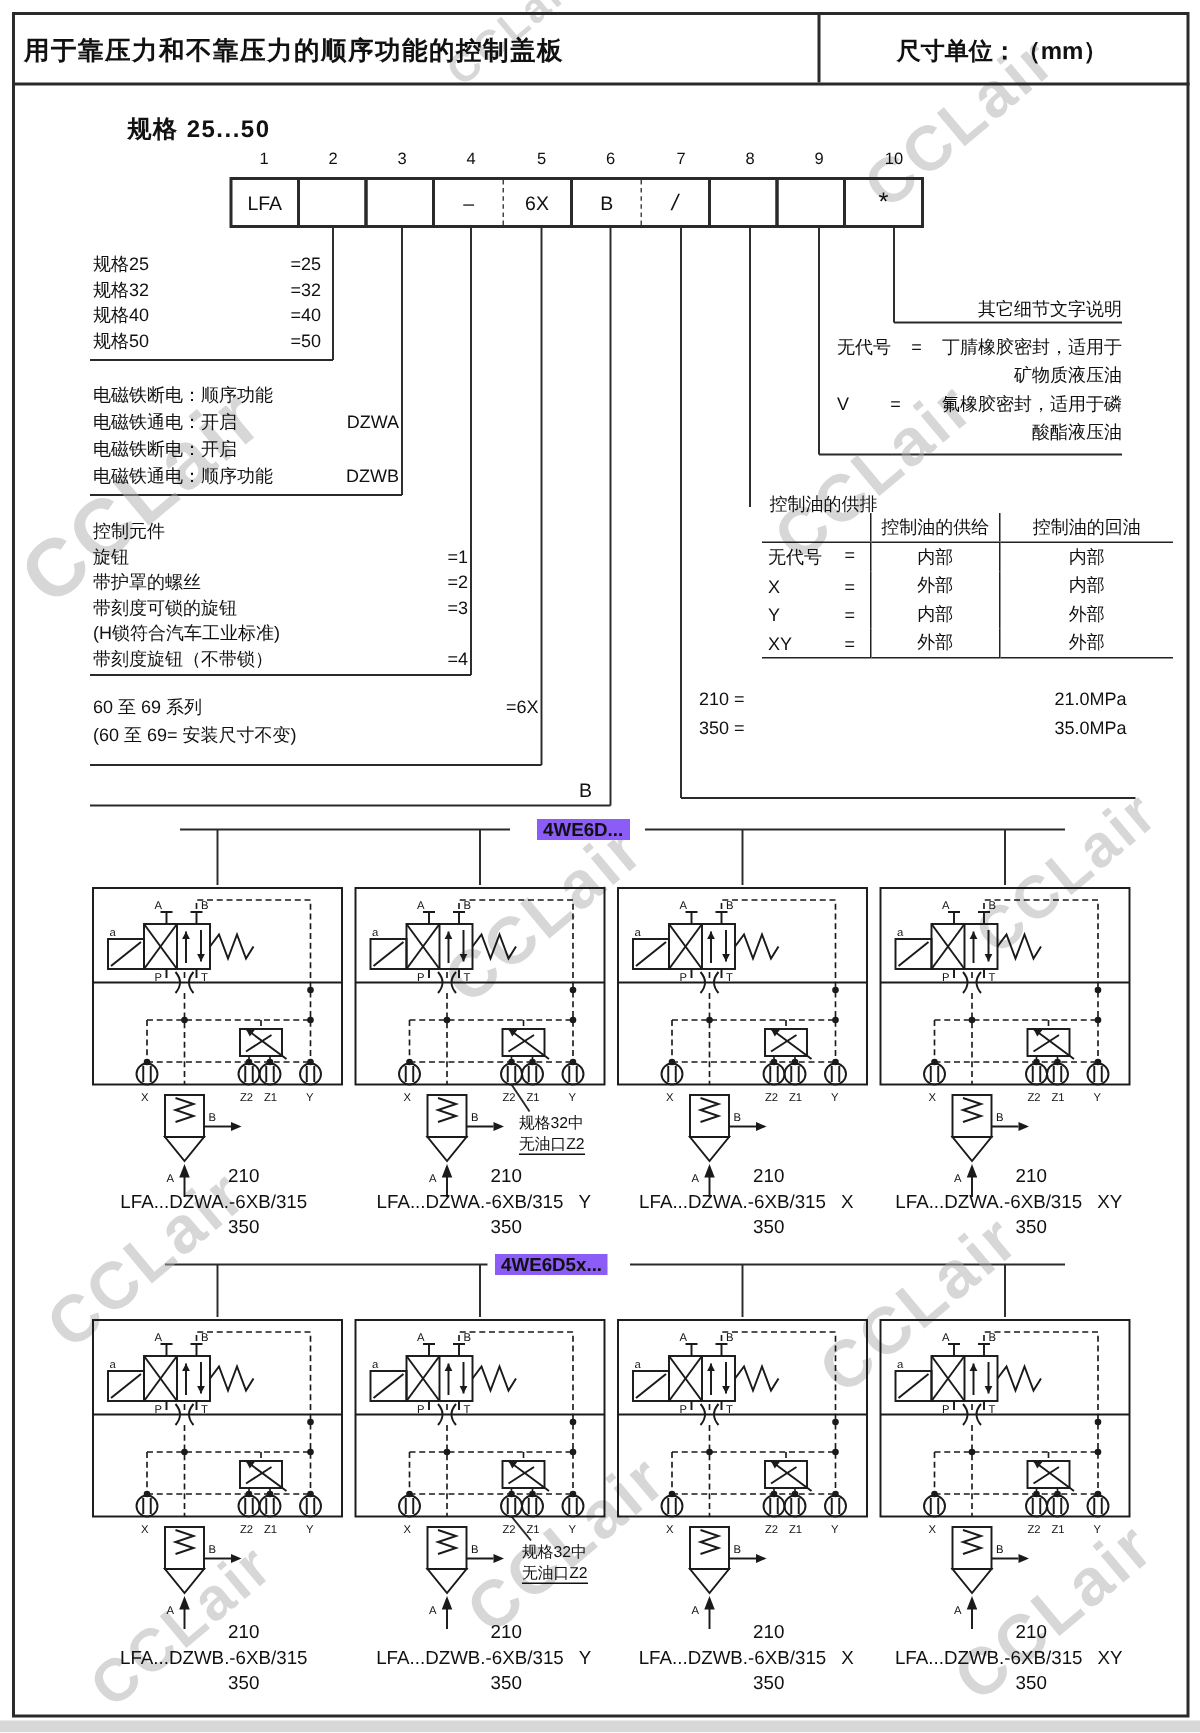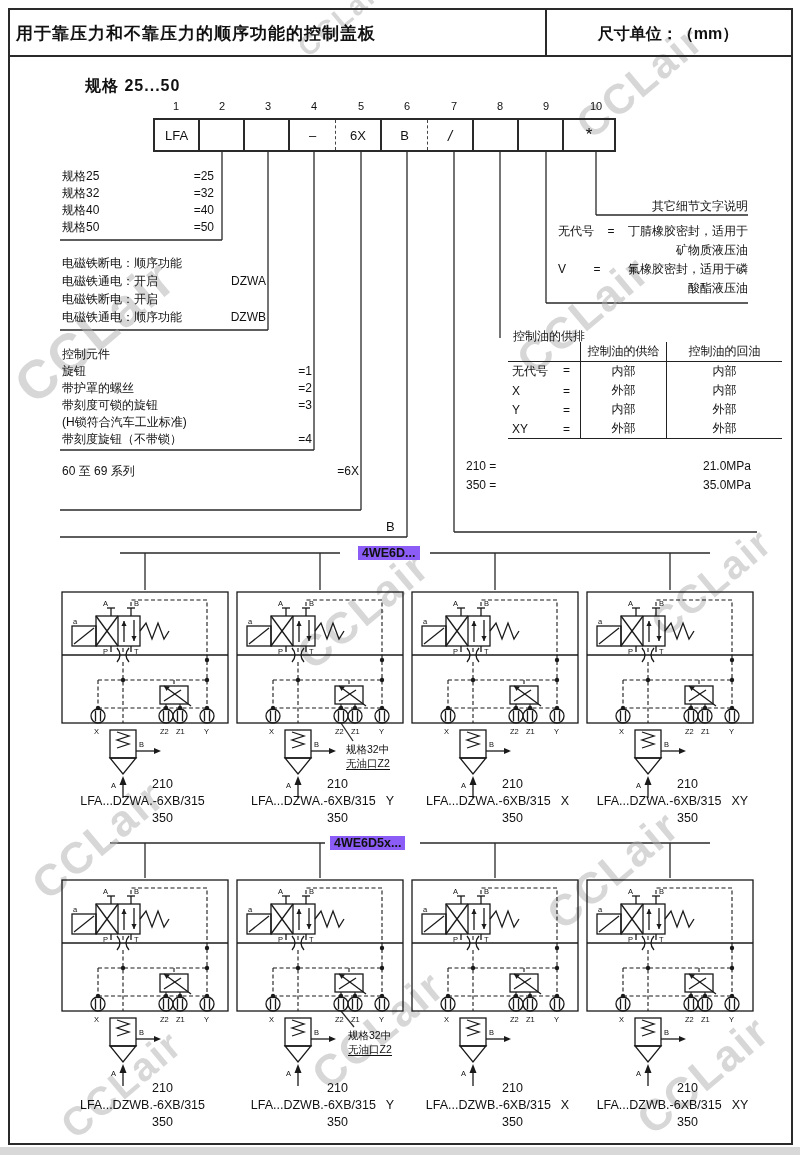--- a/index.html
+++ b/index.html
@@ -277,20 +277,23 @@
         <span class="lab">带刻度旋钮（不带锁）</span>
         <span class="val">=4</span>
       </div>
   </div>
 
   <div class="blk" style="left:62px;top:462px;width:297px;line-height:19px;">
     <div class="row">
         <span class="lab">60 至 69 系列</span>
         <span class="val">=6X</span>
       </div>
+    <div class="row">
+        <span class="lab">(60 至 69= 安装尺寸不变)</span>
+      </div>
   </div>
 
   <div class="blk" style="left:386px;top:519px;font-size:13px;">B</div>
 
   <div class="blk rt" style="left:600px;top:198px;width:148px;">其它细节文字说明</div>
 
   <div class="blk" style="left:558px;top:222px;width:190px;line-height:19px;">
     <div class="row">
         <span class="lab">无代号</span>
         <span>=</span>

